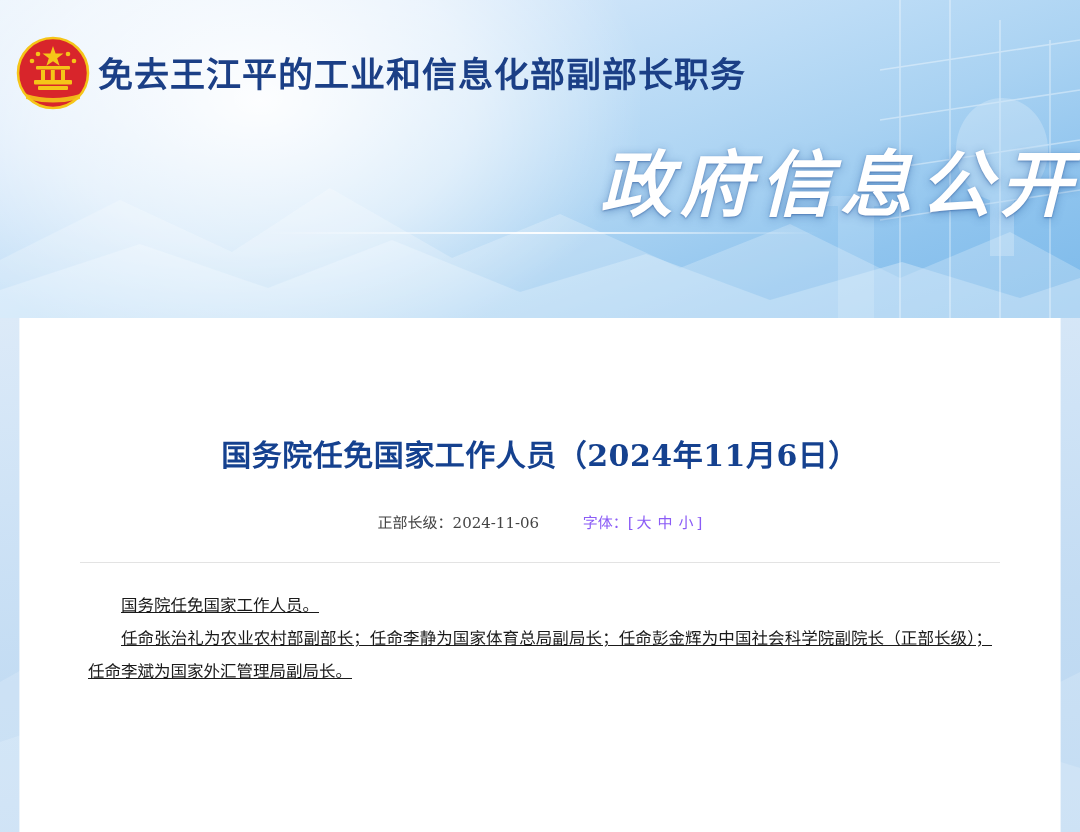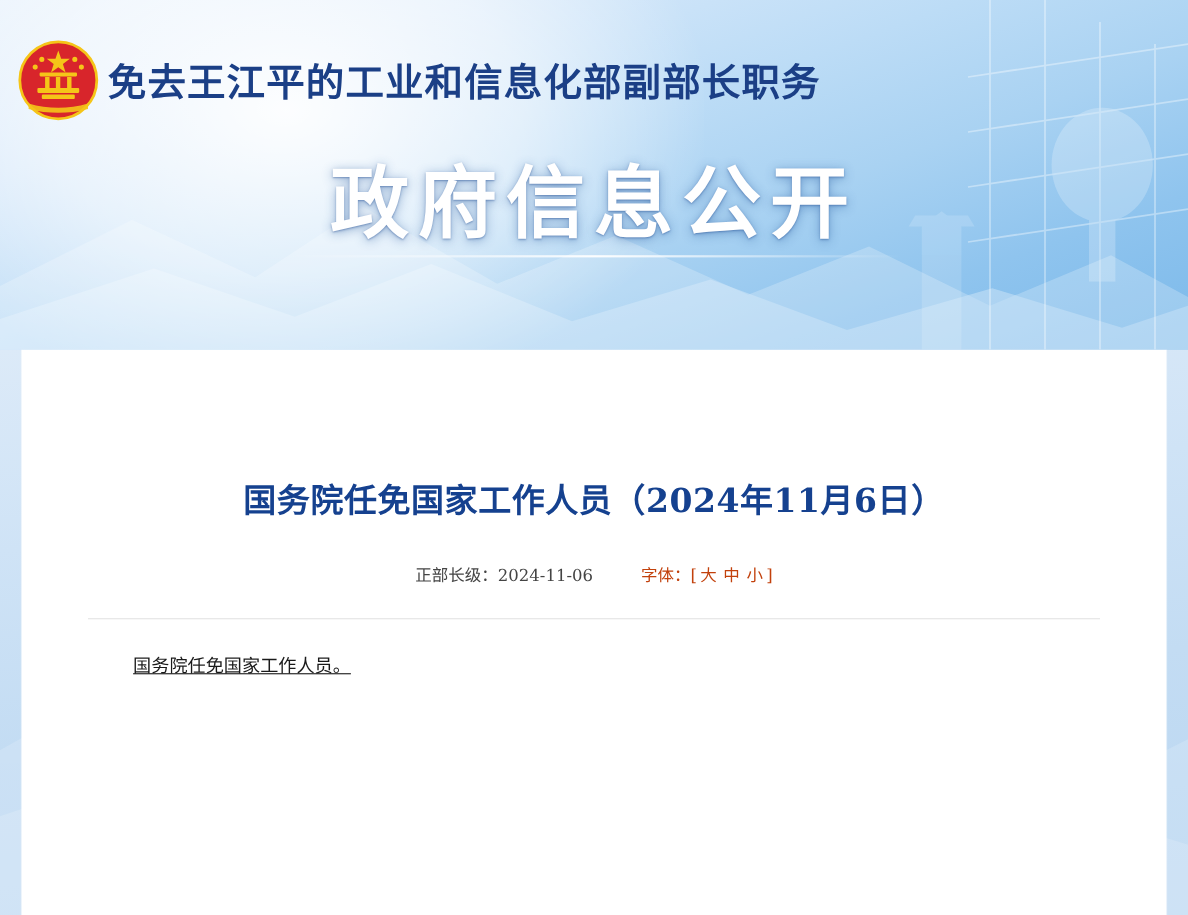--- a/index.html
+++ b/index.html
@@ -89,28 +89,29 @@
     letter-spacing: 0.2px;
     color: #1b3f86;
     white-space: nowrap;
   }
 
   .big-title {
     position: absolute;
     left: 0;
     right: 0;
     top: 126px;
-    text-align: center;
+    text-align: right;
     font-family: "DejaVu Sans", sans-serif;
     font-size: 72px;
     font-weight: bold;
     letter-spacing: 8px;
     color: #ffffff;
     text-shadow: 0 2px 10px rgba(40,90,160,0.45), 0 1px 2px rgba(30,70,140,0.5);
     white-space: nowrap;
+    font-style: italic;
   }
   .title-rule {
     position: absolute;
     left: 50%;
     top: 232px;
     transform: translateX(-50%);
     width: 560px;
     height: 2px;
     background: linear-gradient(to right, rgba(255,255,255,0) 0%, rgba(255,255,255,0.95) 50%, rgba(255,255,255,0) 100%);
   }
@@ -166,21 +167,21 @@
   .meta-row .meta-label,
   .meta-row .meta-value {
     display: inline;
   }
   .meta-gap {
     display: inline-block;
     width: 34px;
   }
   .font-size-picker {
     display: inline;
-    color: #c2410c;
+    color: #8b5cf6;
   }
   .fs-opt {
     cursor: pointer;
     padding: 0 3px;
   }
 
   .divider {
     margin: 30px auto 0 auto;
     width: 920px;
     height: 1px;
@@ -268,18 +269,19 @@
       <div class="meta-row">
         <span class="meta-label">正部长级：</span><span class="meta-value">2024-11-06</span>
         <span class="meta-gap"></span>
         <span class="font-size-picker"><span>字体：</span><span>[</span><span class="fs-opt">大</span><span class="fs-opt">中</span><span class="fs-opt">小</span><span>]</span></span>
       </div>
 
       <div class="divider"></div>
 
       <div class="article">
         <p>国务院任免国家工作人员。</p>
+        <p>任命张治礼为农业农村部副部长；任命李静为国家体育总局副局长；任命彭金辉为中国社会科学院副院长（正部长级）；任命李斌为国家外汇管理局副局长。</p>
       </div>
 
     </div>
   </div>
 
 </div>
 
 </body></html>

